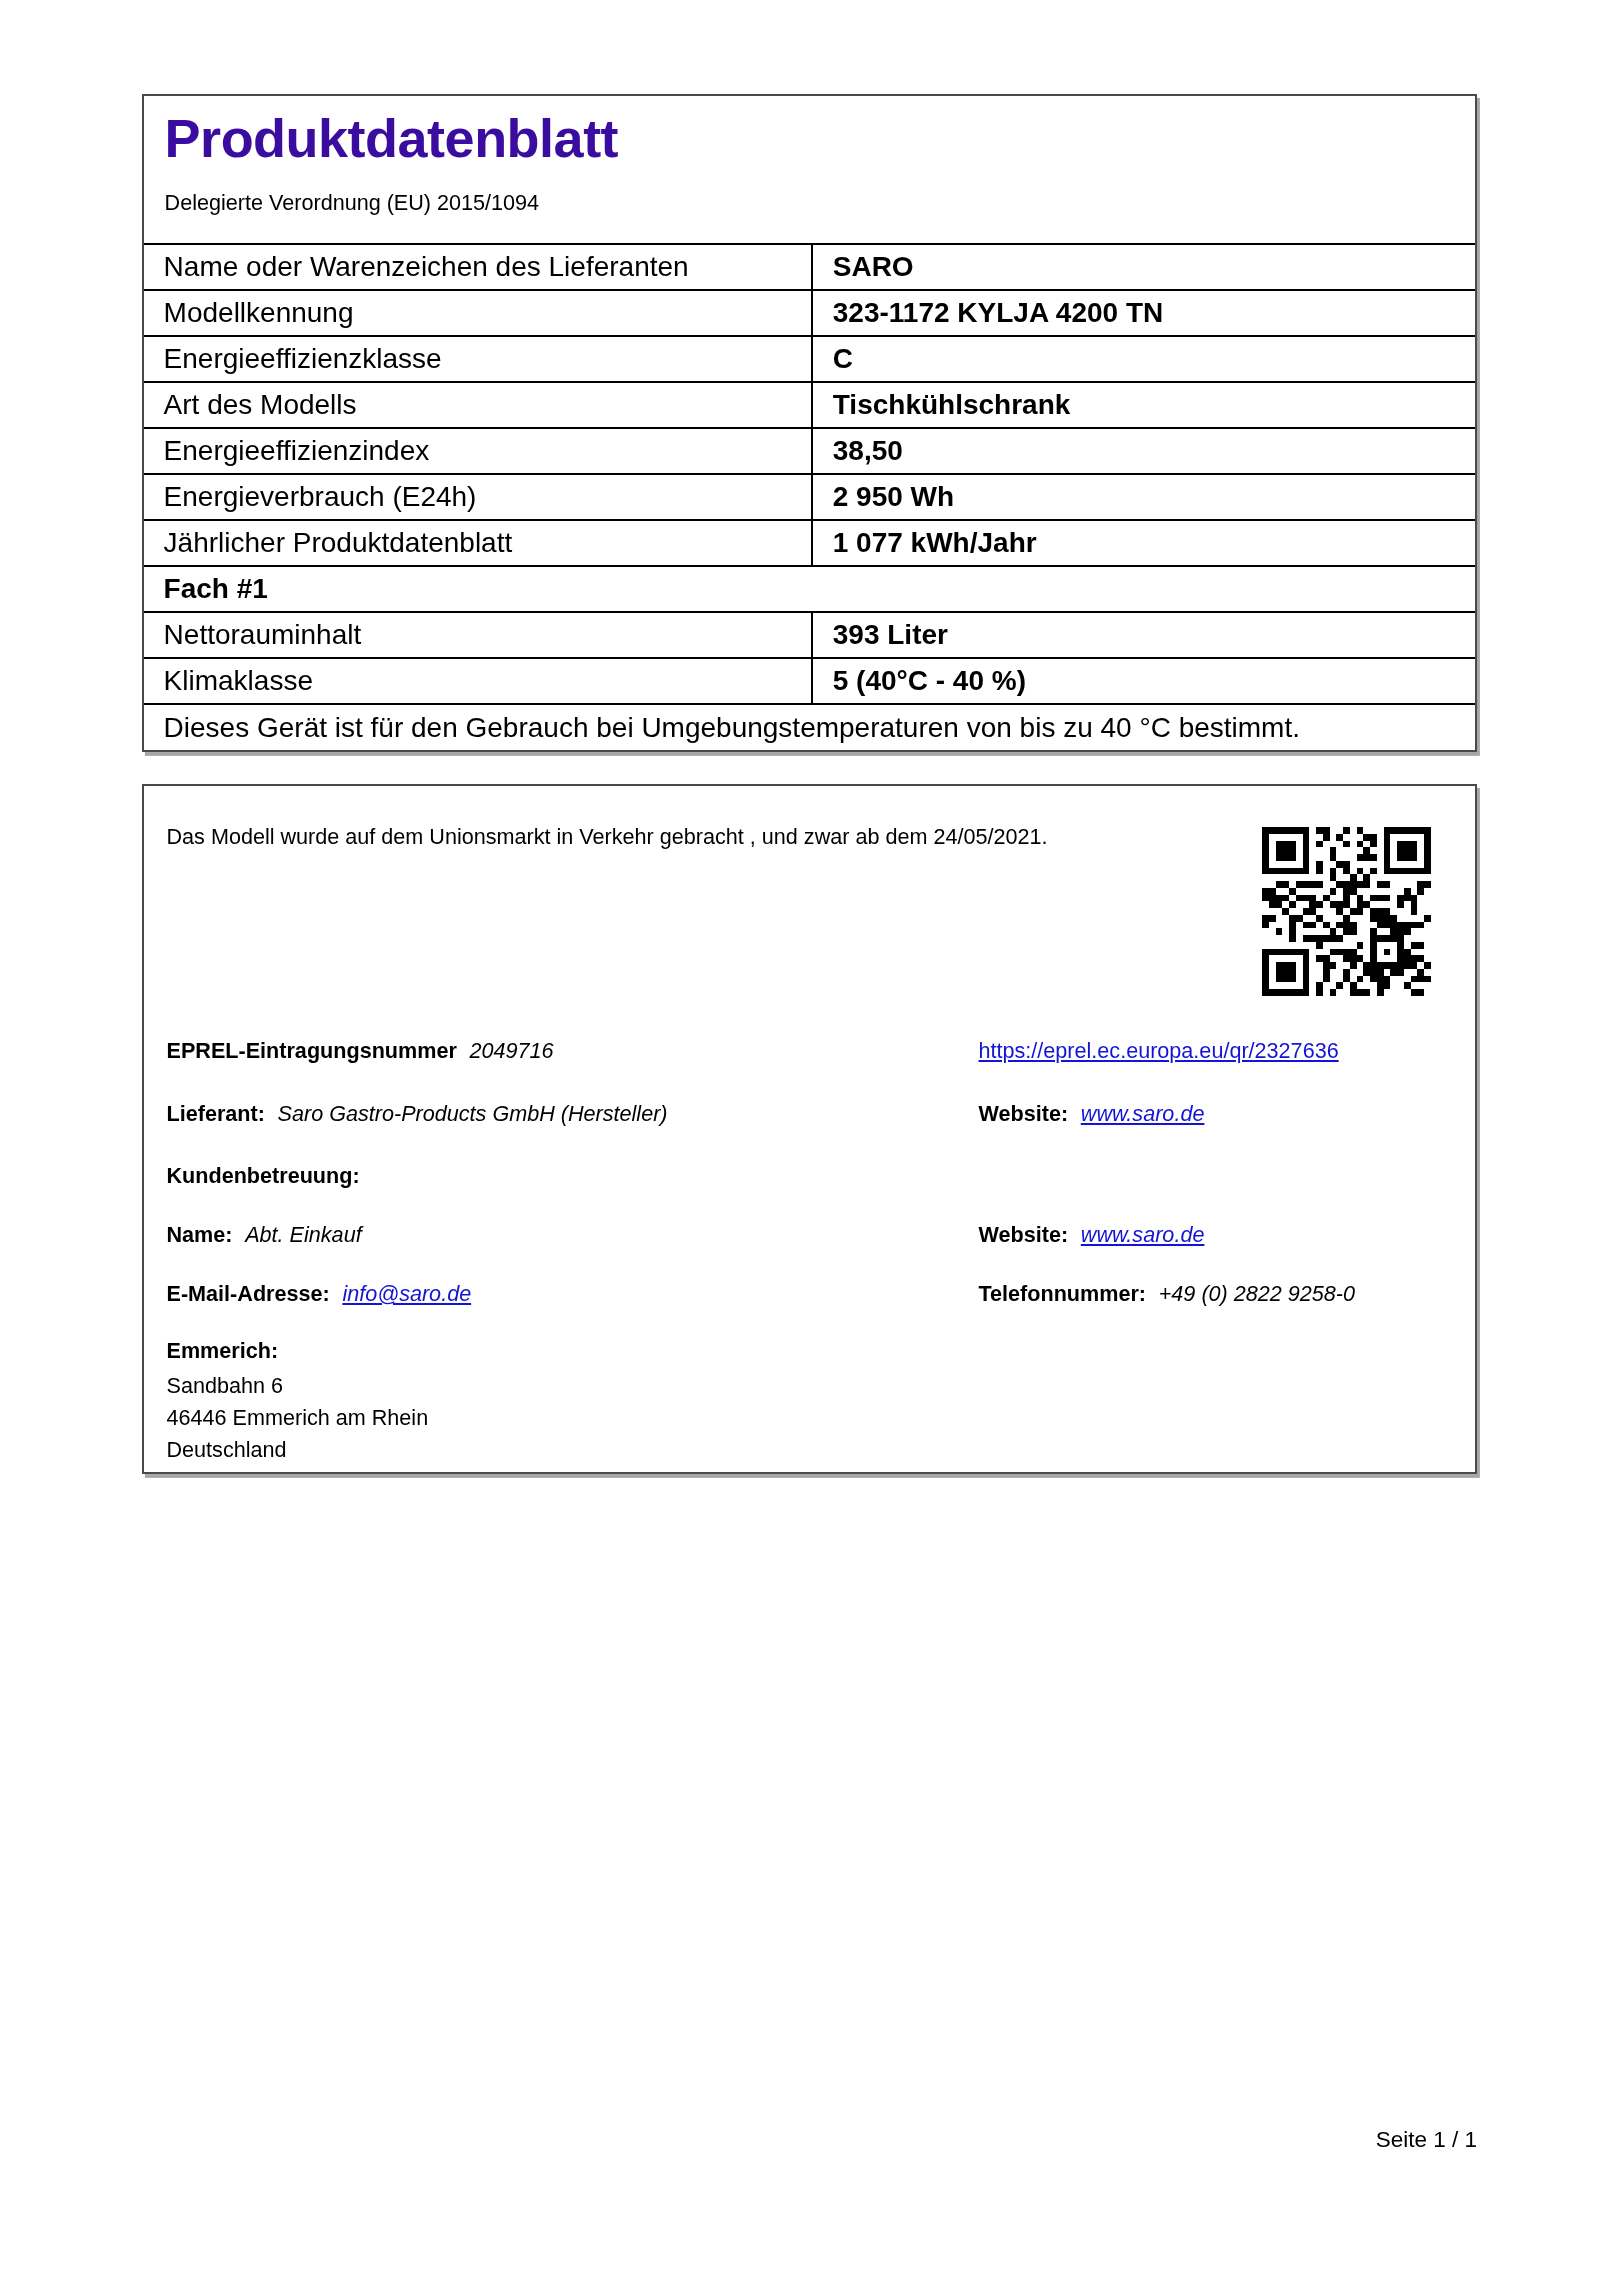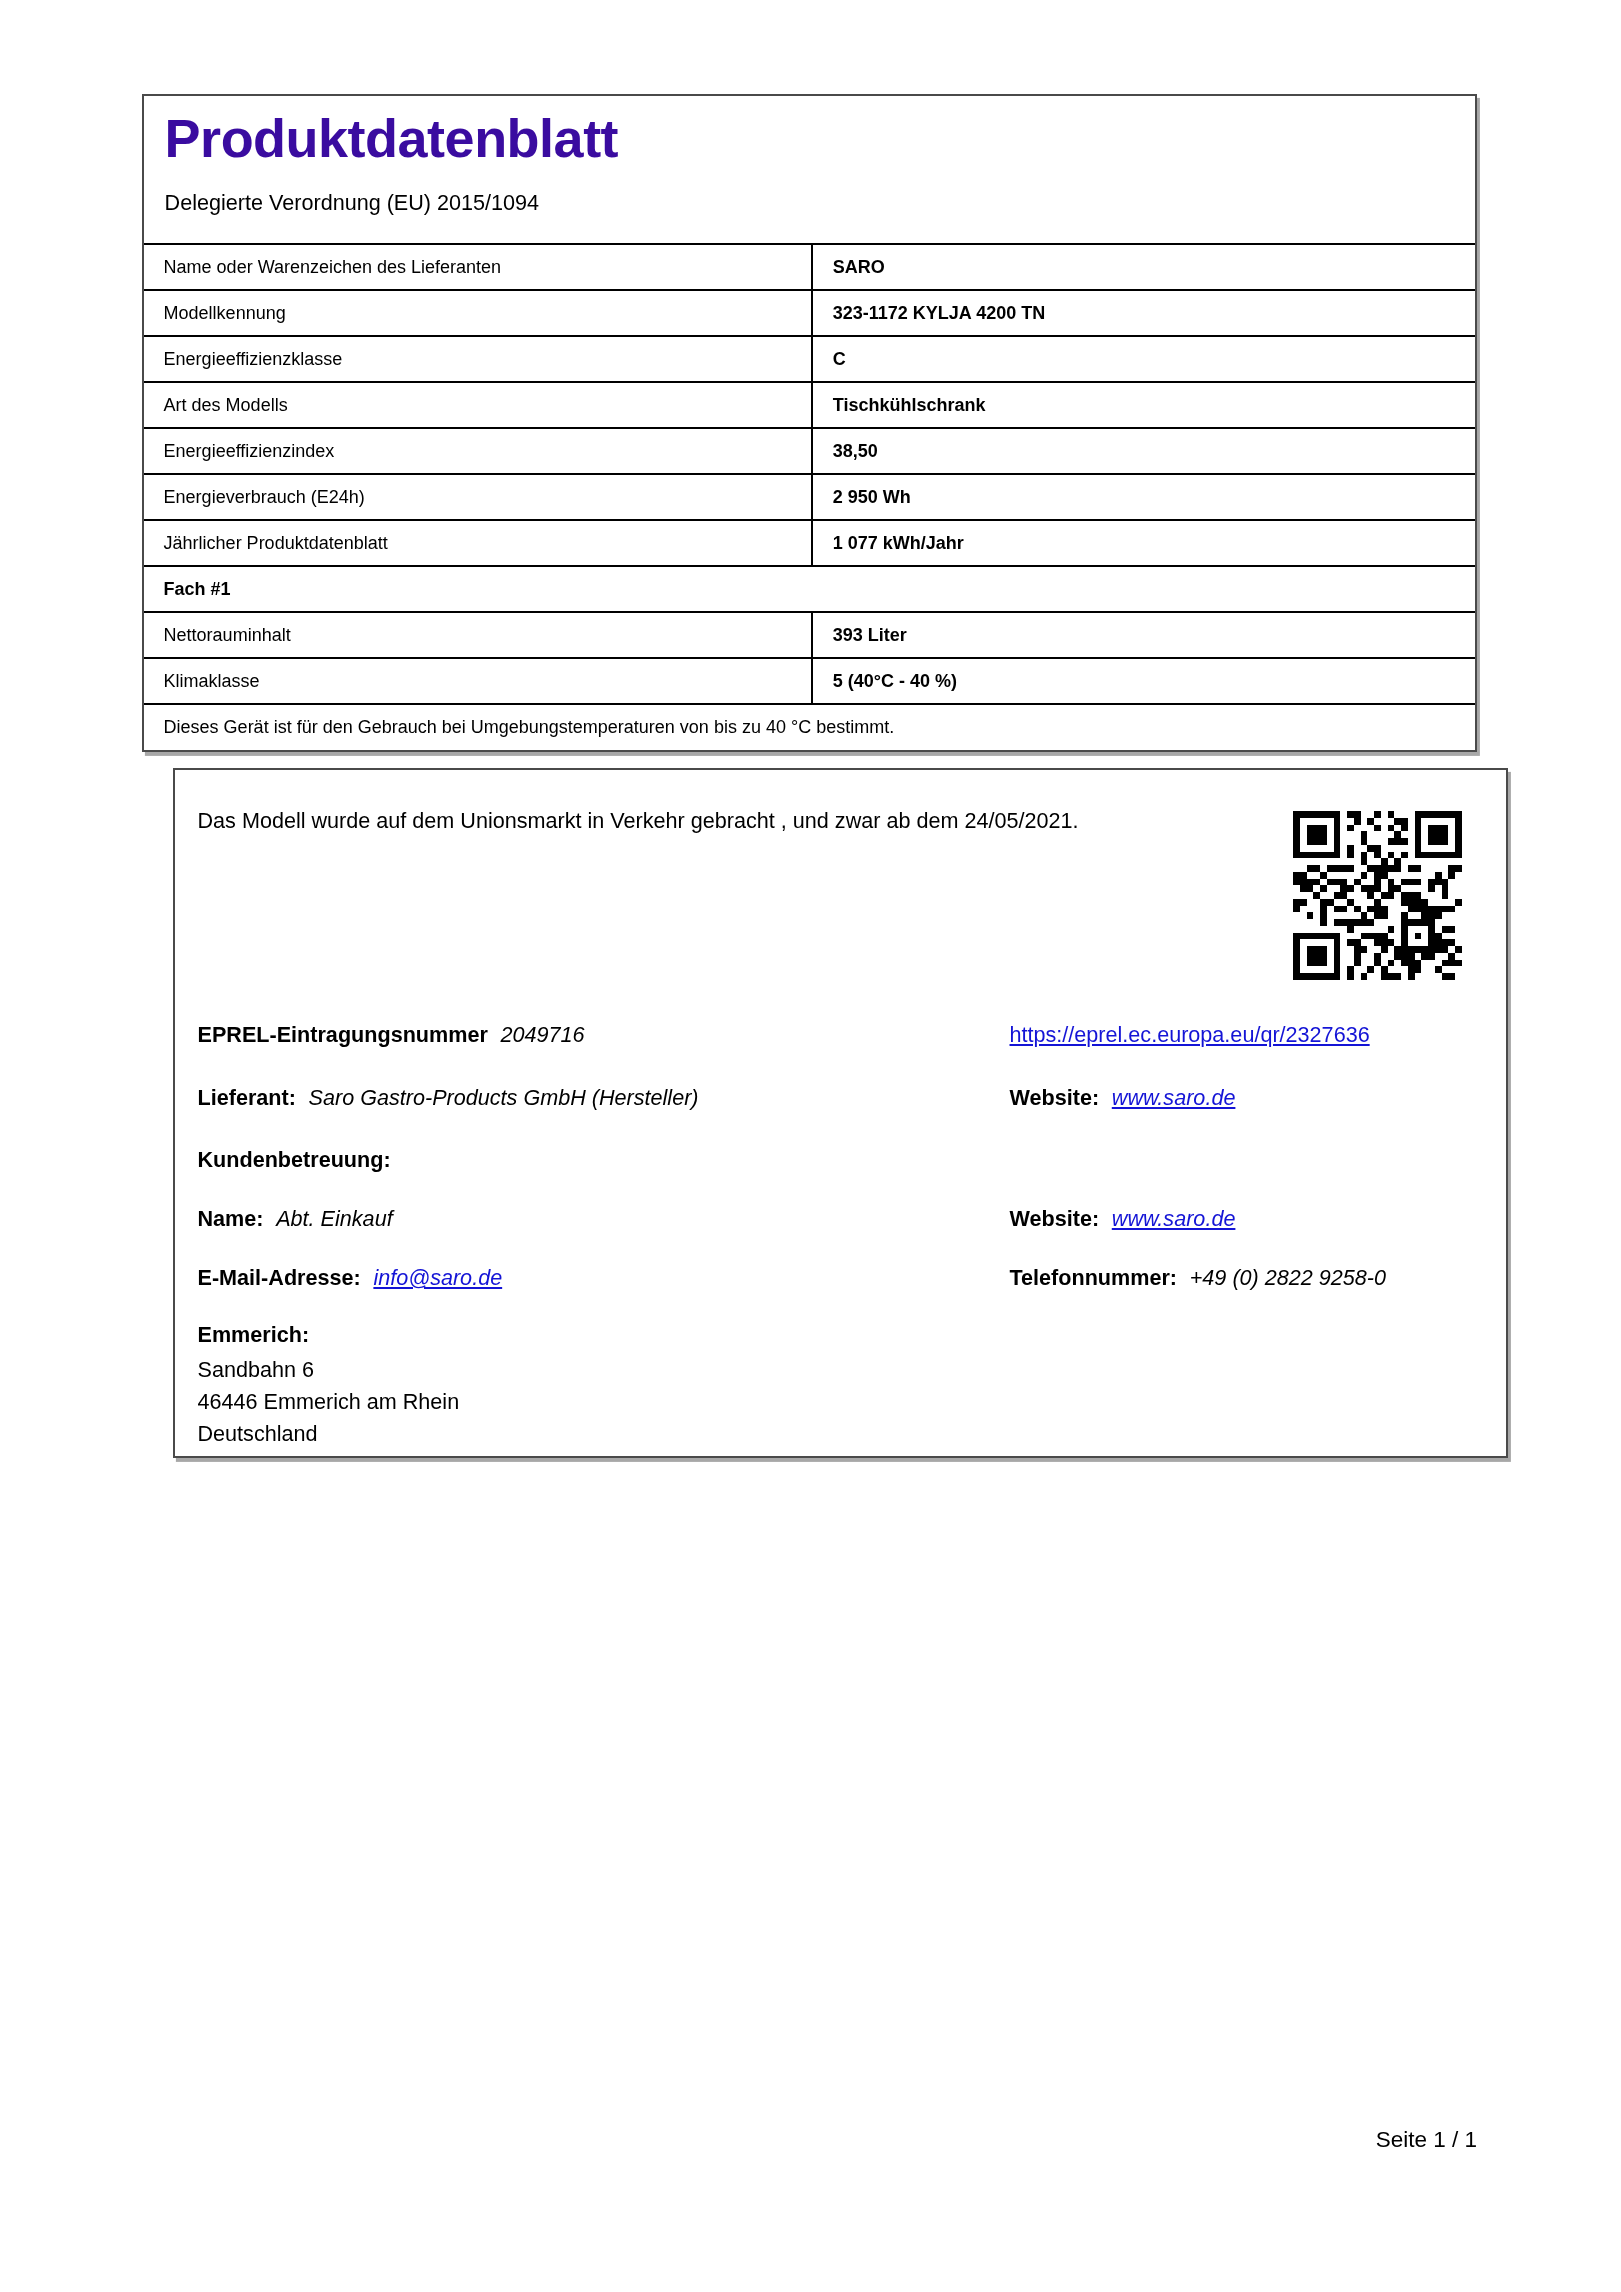--- a/index.html
+++ b/index.html
@@ -6,32 +6,32 @@
   .page {
     position:relative; width:1621px; height:2293px; background:#fff;
     font-family:"Liberation Sans", sans-serif; color:#000; overflow:hidden;
   }
   .card {
     position:absolute; left:142px; width:1335px; background:#fff;
     border:2px solid #4a4a4a; box-sizing:border-box;
     box-shadow:2.9px 3.9px 0 rgba(145,145,145,.8);
   }
   #card-specs { top:94px; }
-  #card-info  { top:768px; height:690px;margin-left:31px; }
+  #card-info  { top:784px; height:690px; }
 
   
   .title-block { height:147px; padding:11.8px 20.6px 0 20.6px; box-sizing:border-box; }
   h1.doc-title {
     margin:0; font-size:54px; line-height:1.12; font-weight:bold;
     color:var(--title_accent,#3a0ca0); letter-spacing:-0.5px;
   }
   .subtitle { font-size:21.6px; margin-top:21.6px; }
 
   
-  table.spec { width:100%; border-collapse:collapse; table-layout:fixed; font-size:18px; }
+  table.spec { width:100%; border-collapse:collapse; table-layout:fixed; font-size:28px; }
   table.spec td {
     border-top:2px solid #000; padding:0 19.6px; height:46px;
     box-sizing:border-box; vertical-align:middle; overflow:hidden; white-space:nowrap;
   }
   td.lbl { width:50.2%; }
   td.val { border-left:2px solid #000; text-align:left; font-weight:bold; }
   tr.section td { font-weight:bold; }
   tr.note td { font-weight:normal; white-space:normal; }
 
   

